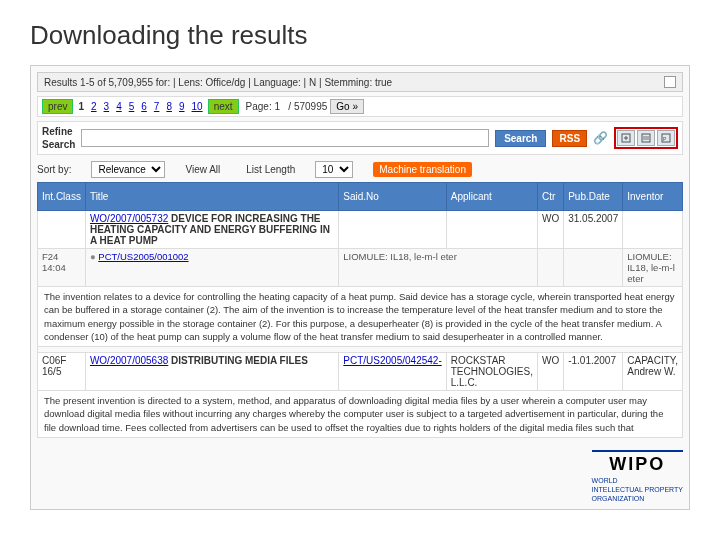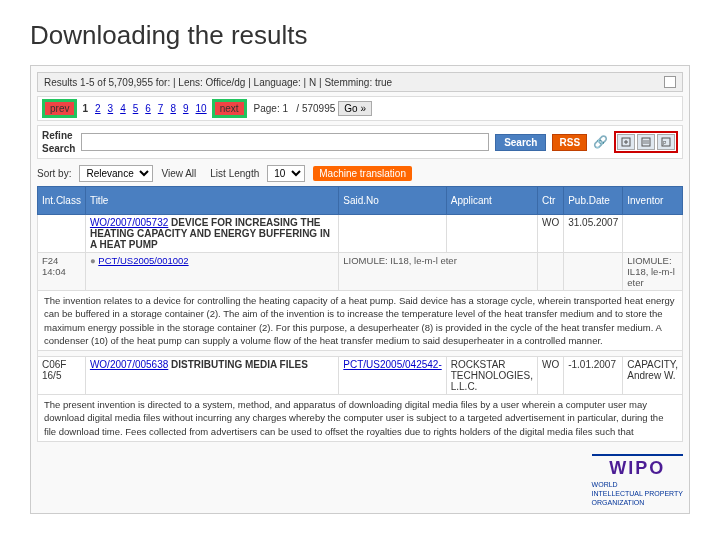--- a/index.html
+++ b/index.html
@@ -58,22 +58,22 @@
       display: flex;
       align-items: center;
       gap: 3px;
       margin-bottom: 4px;
       padding: 2px 4px;
       background: #fff;
       border: 1px solid #ddd;
     }
 
     .pag-btn {
-      background: #ef4444;
-      border: 3px solid #22c55e;
+      background: #84cc16;
+      border: 1px solid #22c55e;
       padding: 1px 5px;
       font-size: 10px;
       cursor: pointer;
       color: #333;
     }
 
     .pag-num {
       color: #0000cc;
       font-size: 10px;
       cursor: pointer;
@@ -173,21 +173,21 @@
       padding: 3px;
       font-size: 11px;
       font-weight: bold;
       margin-bottom: 4px;
     }
 
     
     .sort-bar {
       display: flex;
       align-items: center;
-      gap: 8px;
+      gap: 20px;
       margin-bottom: 4px;
       font-size: 10px;
     }
 
     .sort-label { color: #333; }
 
     .sort-select {
       font-size: 10px;
       border: 1px solid #aaa;
       padding: 1px 2px;
@@ -270,21 +270,21 @@
       padding-top: 8px;
     }
 
     .wipo-logo-box {
       text-align: center;
     }
 
     .wipo-logo-text {
       font-size: 18px;
       font-weight: bold;
-      color: #4c1d95;
+      color: #000000;
       letter-spacing: 2px;
     }
 
     .wipo-sub-text {
       font-size: 7px;
       color: #003399;
       line-height: 1.3;
       text-align: left;
       margin-top: 1px;
     }

